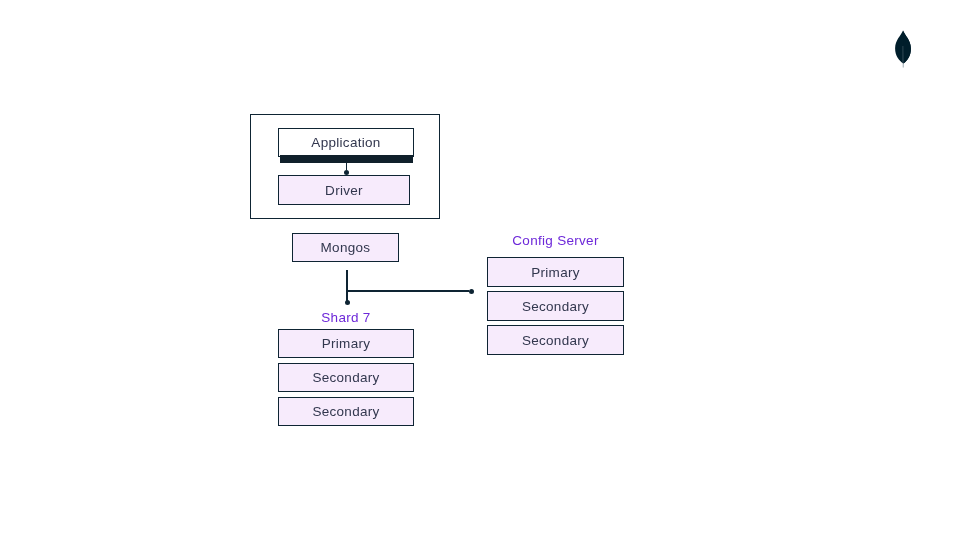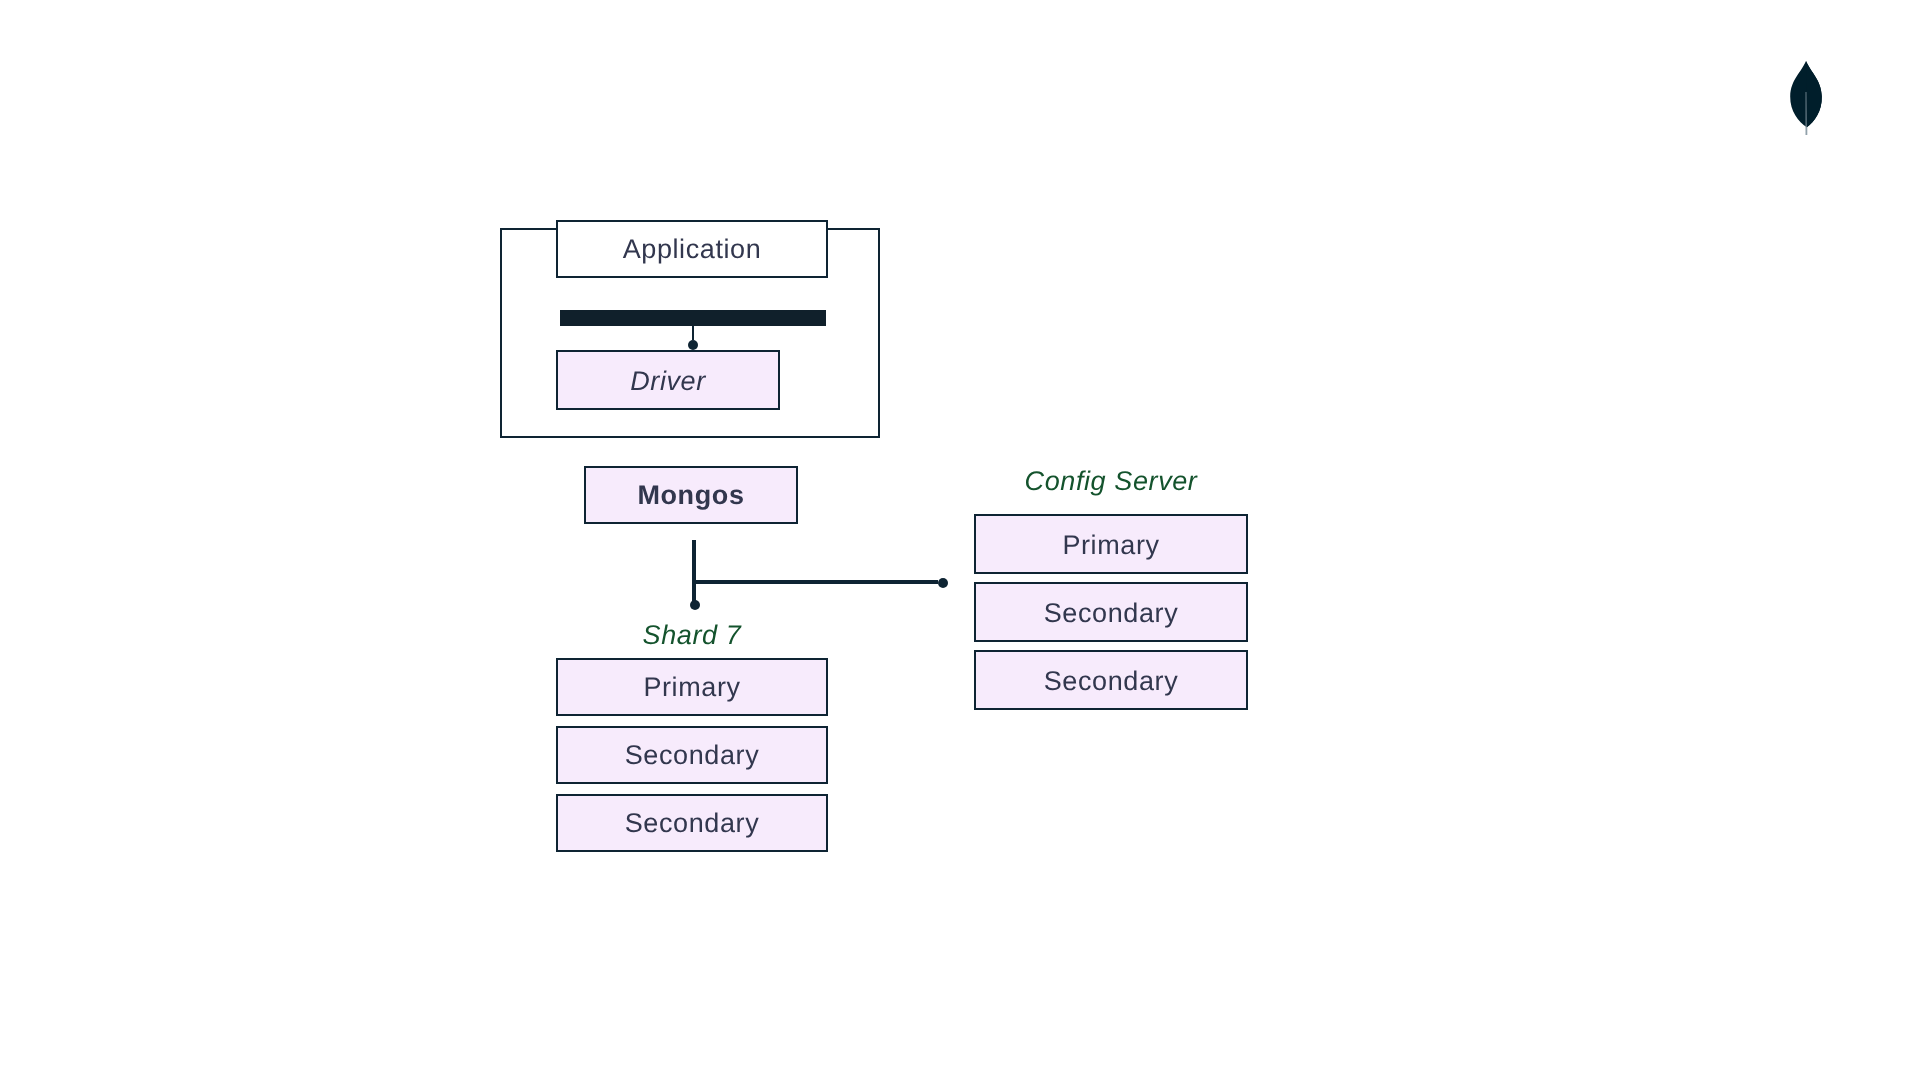--- a/index.html
+++ b/index.html
@@ -40,47 +40,46 @@
   .dot {
     width: 5px;
     height: 5px;
     border-radius: 50%;
     background: #0E2433;
   }
 
   .section-title {
     font-size: 13.5px;
     letter-spacing: 0.3px;
-    color: #14532d;
+    color: #6d28d9;
     text-align: center;
     line-height: 15px;
-    font-style: italic;
   }
 </style>
 </head>
 <body>
 
 <div class="canvas">
 
   <div class="abs group-box" style="left:250px; top:114px; width:190px; height:105px;"></div>
 
-  <div class="abs node white" style="left:278px; top:110px; width:136px; height:29px;">
+  <div class="abs node white" style="left:278px; top:128px; width:136px; height:29px;">
     <span>Application</span>
   </div>
 
   <div class="abs bar" style="left:280px; top:155px; width:133px; height:8px;"></div>
 
   <div class="abs line" style="left:345.5px; top:163px; width:1.6px; height:7px;"></div>
   <div class="abs dot" style="left:344px; top:169.5px;"></div>
 
-  <div class="abs node" style="left:278px; top:175px; width:112px; height:30px;font-style:italic;">
+  <div class="abs node" style="left:278px; top:175px; width:132px; height:30px;">
     <span>Driver</span>
   </div>
 
-  <div class="abs node" style="left:292px; top:233px; width:107px; height:29px;font-weight:bold;">
+  <div class="abs node" style="left:292px; top:233px; width:107px; height:29px;">
     <span>Mongos</span>
   </div>
 
   <div class="abs line" style="left:346px; top:270px; width:1.6px; height:31px;"></div>
   <div class="abs dot" style="left:344.5px; top:300px;"></div>
   <div class="abs line" style="left:347px; top:290.2px; width:122px; height:1.6px;"></div>
   <div class="abs dot" style="left:468.5px; top:288.5px;"></div>
 
   <div class="abs section-title" style="left:278px; top:310px; width:136px;">Shard 7</div>
 

